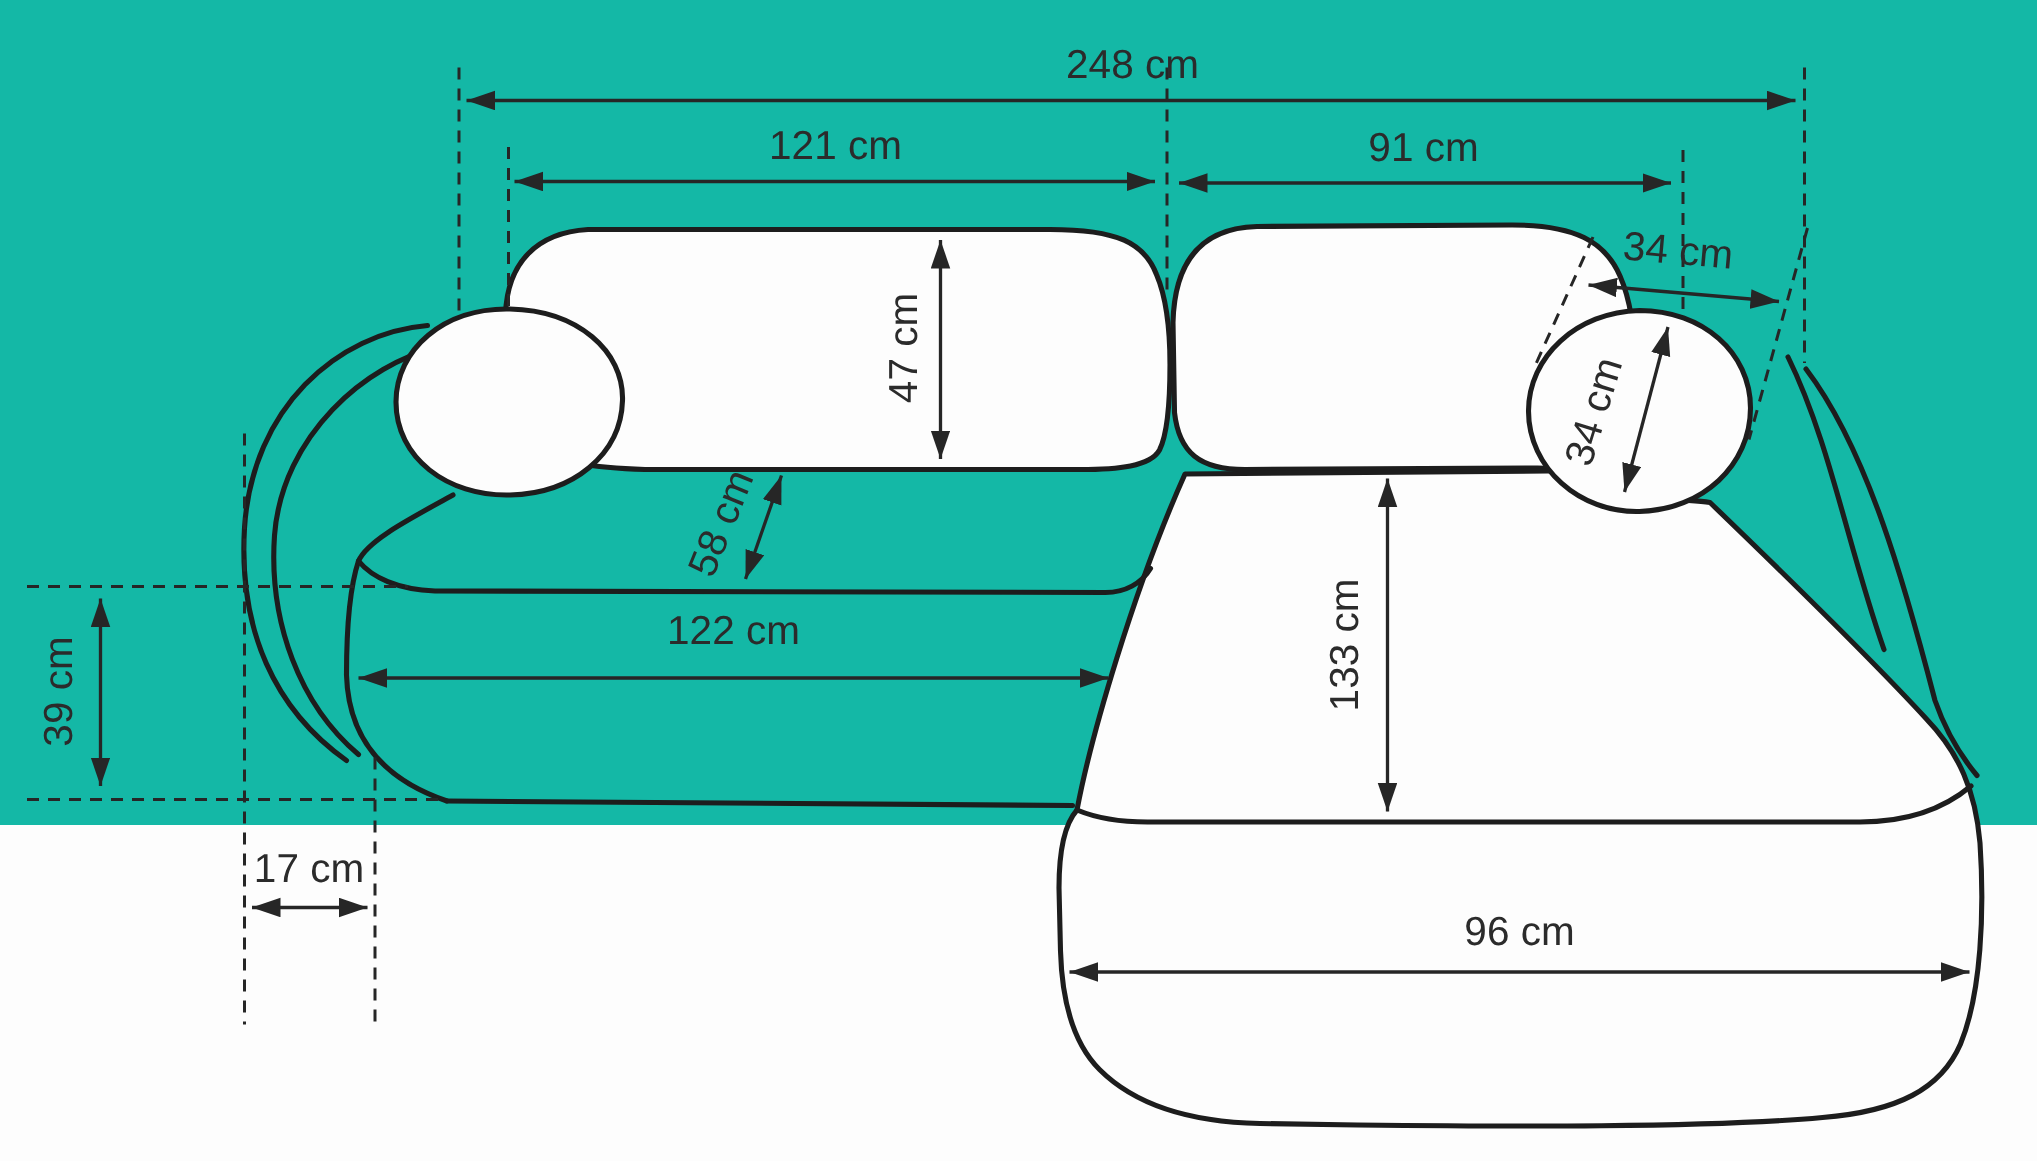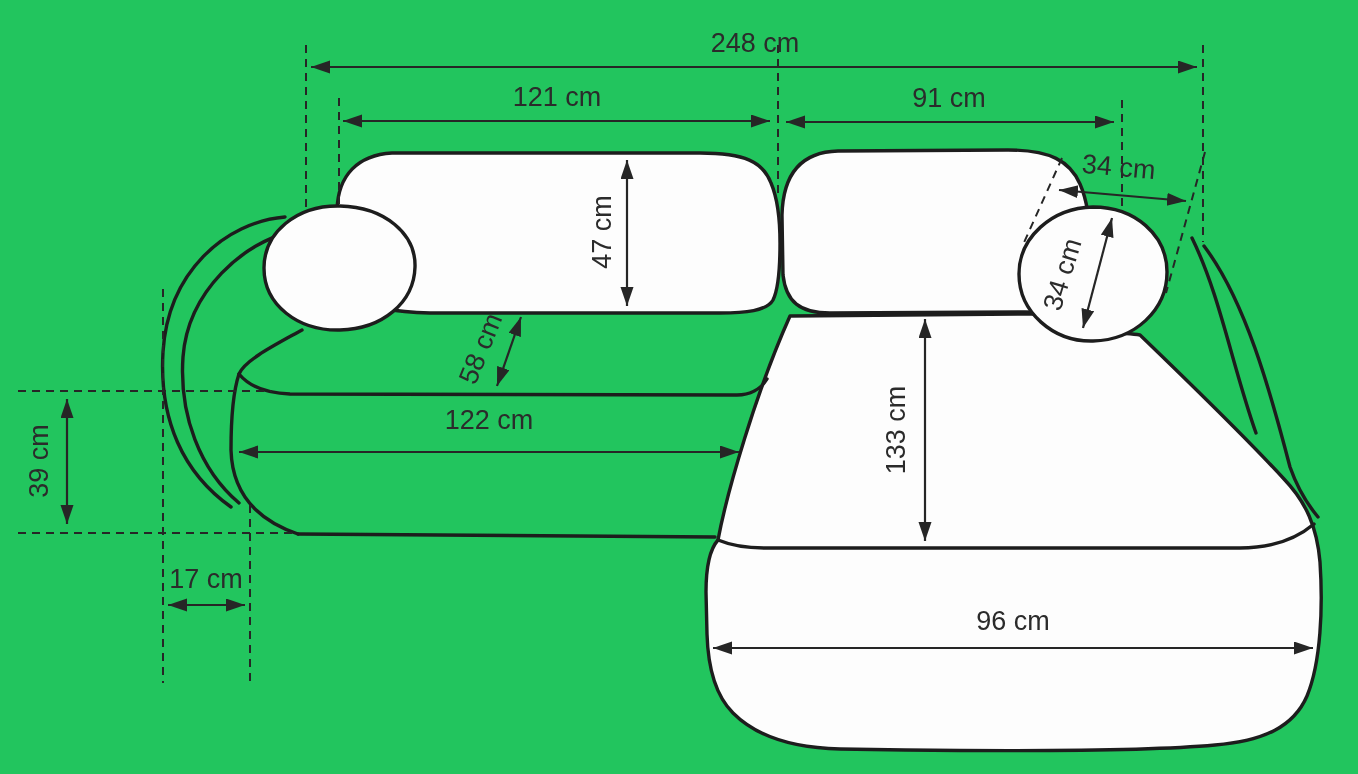--- a/index.html
+++ b/index.html
@@ -7,22 +7,22 @@
     padding: 0;
     background: #fdfdfd;
     width: 1358px;
     height: 774px;
     overflow: hidden;
     font-family: "Liberation Sans", sans-serif;
   }
   .stage {
     position: relative;
     width: 1358px;
-    height: 774px;
-    background: #22c55e;
+    height: 550px;
+    background: #14b8a6;
   }
   svg { display: block; }
   .outline {
     fill: none;
     stroke: #1d1d1d;
     stroke-width: 3.4;
     stroke-linecap: round;
     stroke-linejoin: round;
   }
   .filled {

